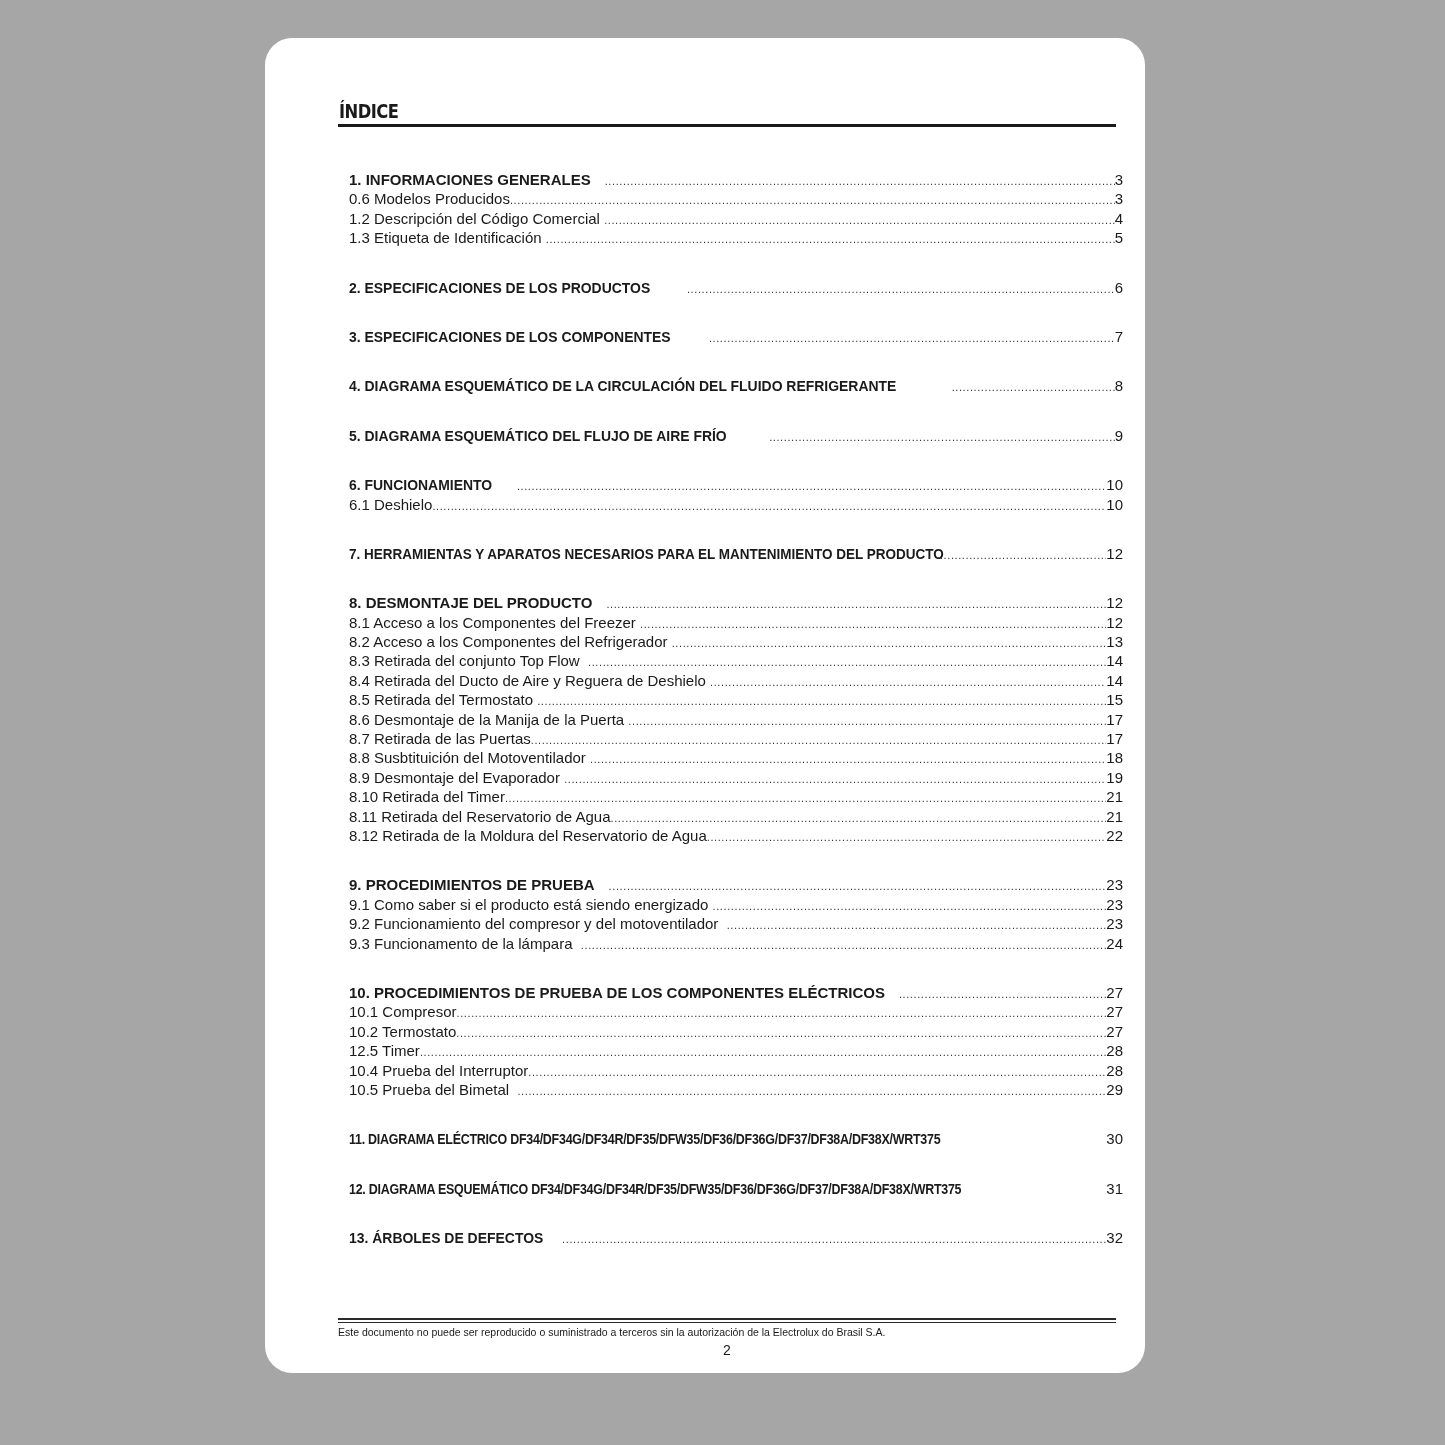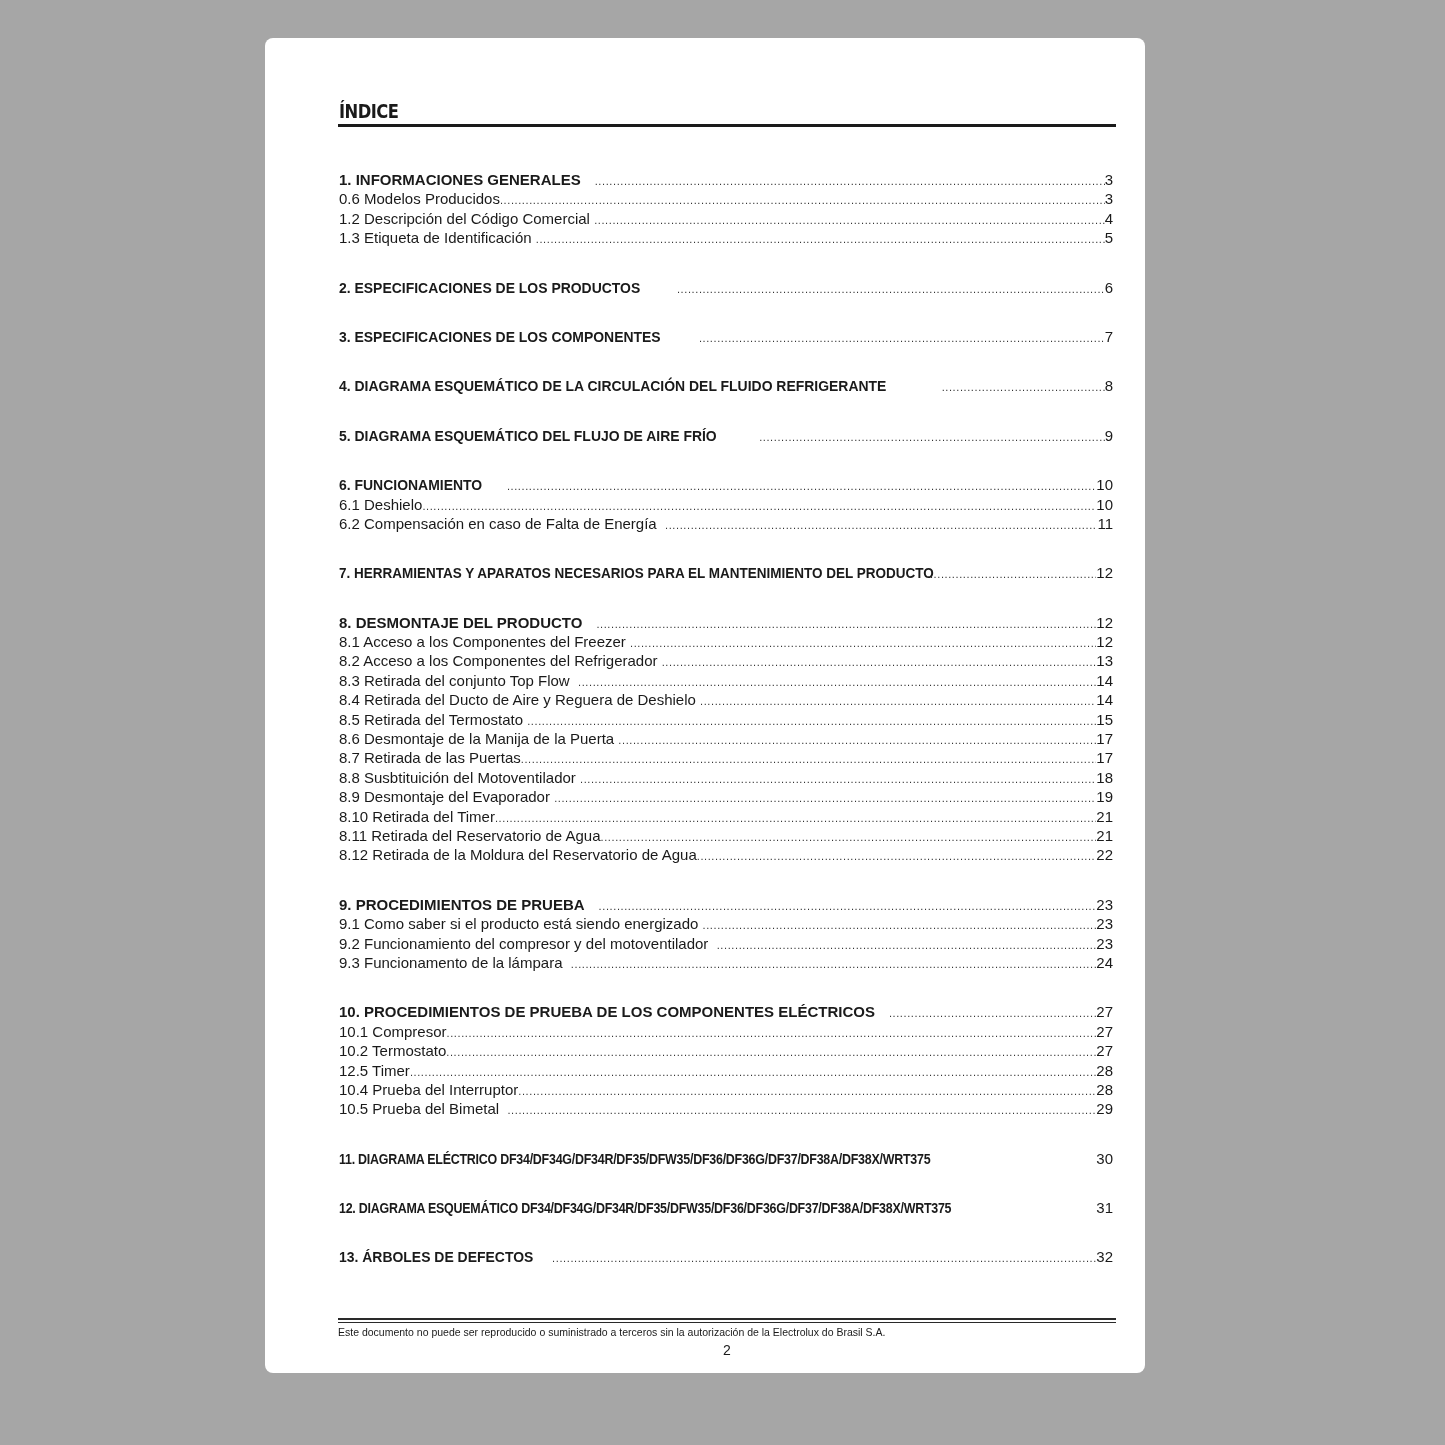--- a/index.html
+++ b/index.html
@@ -9,42 +9,42 @@
     position: relative;
     overflow: hidden;
     font-family: "Liberation Sans", sans-serif;
     color: #1a1a1a;
   }
   .page {
     position: absolute;
     left: 265px; top: 38px;
     width: 880px; height: 1335px;
     background: #ffffff;
-    border-radius: 8px;
+    border-radius: 27px;
   }
   .title {
     position: absolute;
     left: 74px; top: 62px;
     font-family: "DejaVu Sans", sans-serif;
     font-weight: bold;
     font-size: 19px;
     letter-spacing: -0.6px;
     transform: scaleX(0.86);
     transform-origin: left center;
     color: #1a1a1a;
   }
   .title-rule {
     position: absolute;
     left: 73px; top: 86px;
     width: 778px; height: 3px;
     background: #1a1a1a;
   }
   .toc {
     position: absolute;
-    left: 74px; top: 132px;
+    left: 84px; top: 132px;
     width: 774px;
   }
   .row {
     display: flex;
     align-items: baseline;
     height: 19.4px;
     line-height: 19.4px;
     font-size: 15px;
     white-space: nowrap;
   }
@@ -134,21 +134,20 @@
     <div class="row main gap">
         <span class="label pad cond">6. FUNCIONAMIENTO</span>
         <span class="dots"></span>
         <span class="num">10</span>
       </div>
     <div class="row">
         <span class="label">6.1 Deshielo</span>
         <span class="dots"></span>
         <span class="num">10</span>
       </div>
-    <div class="row"><span class="label">6.2 Compensación en caso de Falta de Energía</span>&nbsp;&nbsp;<span class="dots"></span><span class="num">11</span></div>
 
     <div class="row main gap">
         <span class="label cond" style="transform:scaleX(0.9);margin-right:-70px;">7. HERRAMIENTAS Y APARATOS NECESARIOS PARA EL MANTENIMIENTO DEL PRODUCTO</span>
         <span class="dots"></span>
         <span class="num">12</span>
       </div>
 
     <div class="row main gap">
         <span class="label pad">8. DESMONTAJE DEL PRODUCTO</span>
         <span class="dots"></span>

